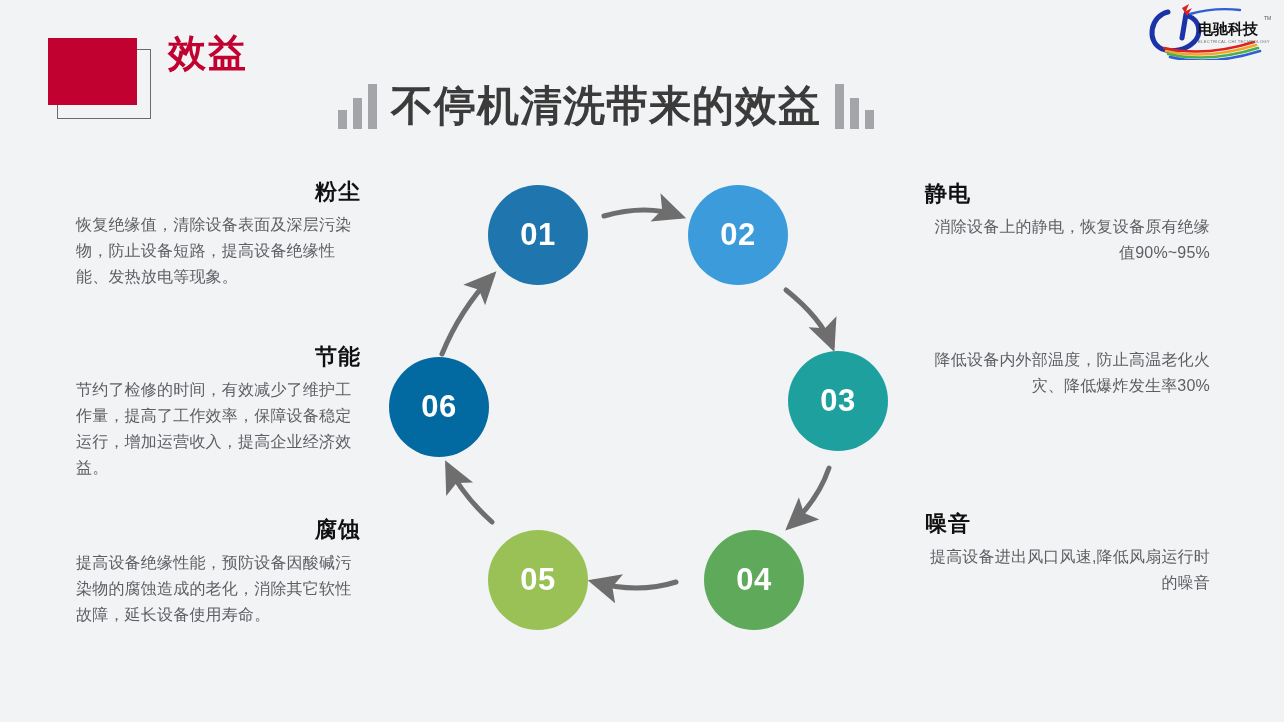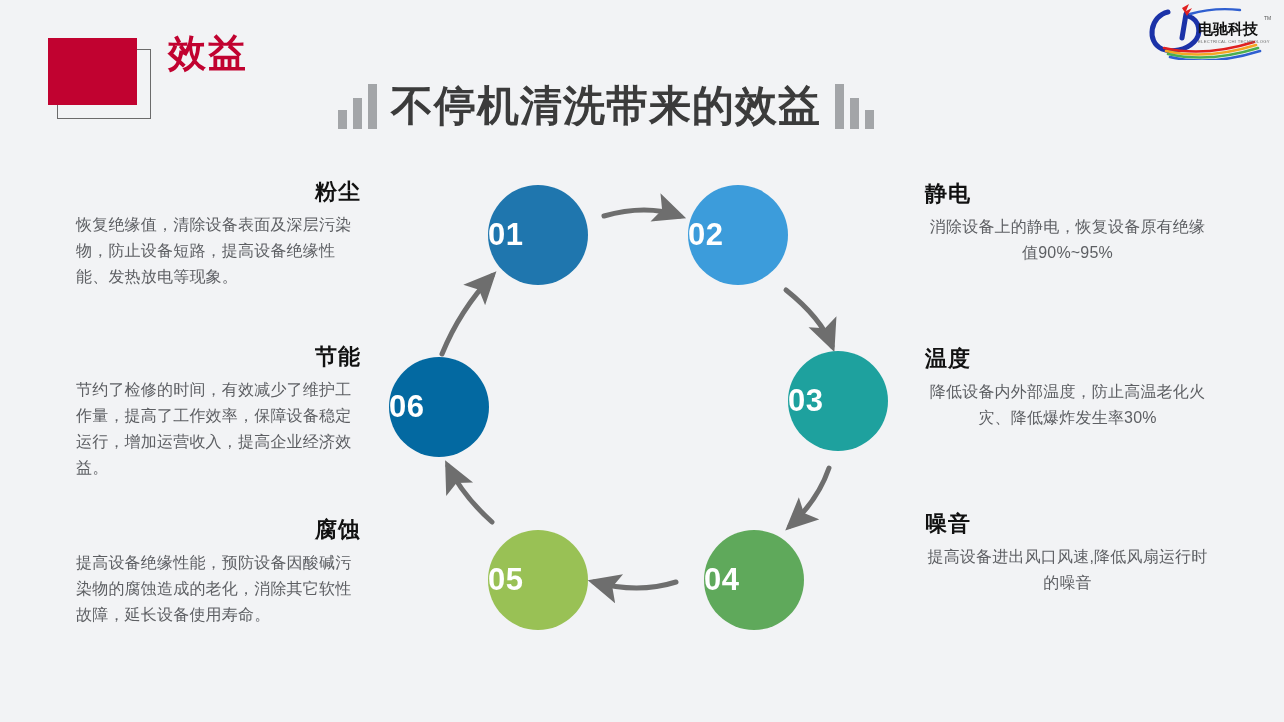--- a/index.html
+++ b/index.html
@@ -109,20 +109,21 @@
     width: 520px;
     height: 500px;
   }
   .node {
     position: absolute;
     width: 100px;
     height: 100px;
     border-radius: 50%;
     display: flex;
     align-items: center;
+    justify-content: center;
     color: #ffffff;
     font-size: 31px;
     font-weight: 700;
     letter-spacing: 0.5px;
   }
   #node-1 { left: 108px; top: 15px;  background: #1f76ae; }
   #node-2 { left: 308px; top: 15px;  background: #3c9cdb; }
   #node-3 { left: 408px; top: 181px; background: #1ea19e; }
   #node-4 { left: 324px; top: 360px; background: #5fa95b; }
   #node-5 { left: 108px; top: 360px; background: #99c155; }
@@ -151,21 +152,21 @@
     letter-spacing: 1px;
     margin-bottom: 8px;
   }
   .block-body {
     font-size: 16px;
     color: #5d5f63;
     line-height: 1.62;
     letter-spacing: 0.2px;
   }
   .block.left .block-body  { text-align: left; }
-  .block.right .block-body { text-align: center; }
+  .block.right .block-body { text-align: right; }
 
   #block-dust       { left: 76px;  top: 180px; }
   #block-energy     { left: 76px;  top: 345px; }
   #block-corrosion  { left: 76px;  top: 510px; margin-top: 8px; }
   #block-static     { left: 925px; top: 182px; }
   #block-temp       { left: 925px; top: 347px; }
   #block-noise      { left: 925px; top: 512px; }
 </style>
 </head>
 <body>
@@ -262,21 +263,20 @@
     <div class="block-title">腐蚀</div>
     <div class="block-body">提高设备绝缘性能，预防设备因酸碱污染物的腐蚀造成的老化，消除其它软性故障，延长设备使用寿命。</div>
   </div>
 
   <div class="block right" id="block-static">
     <div class="block-title">静电</div>
     <div class="block-body">消除设备上的静电，恢复设备原有绝缘值90%~95%</div>
   </div>
 
   <div class="block right" id="block-temp">
-    <div class="block-title">温度</div>
     <div class="block-body">降低设备内外部温度，防止高温老化火灾、降低爆炸发生率30%</div>
   </div>
 
   <div class="block right" id="block-noise">
     <div class="block-title">噪音</div>
     <div class="block-body">提高设备进出风口风速,降低风扇运行时的噪音</div>
   </div>
 
 </div>
 

